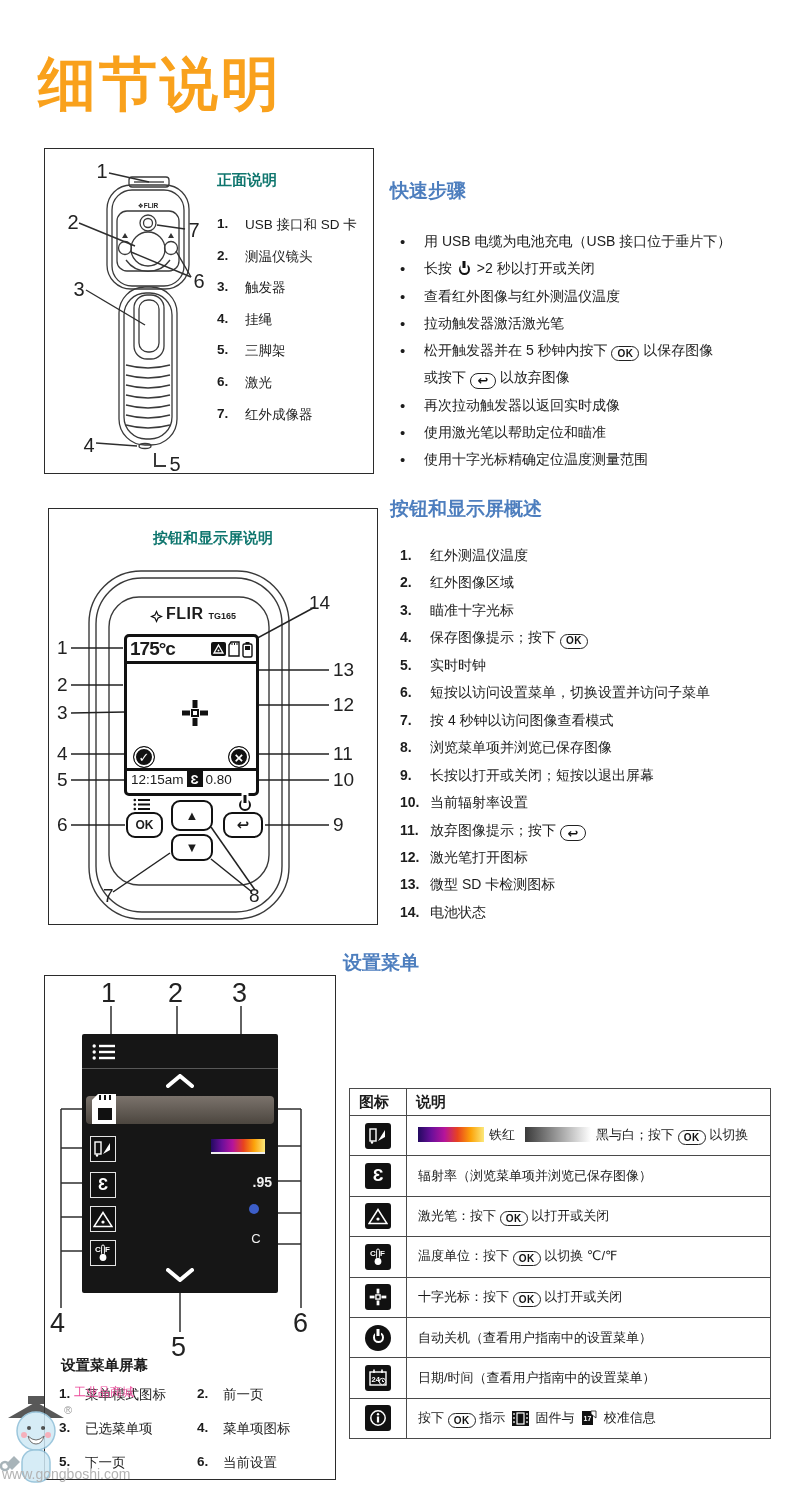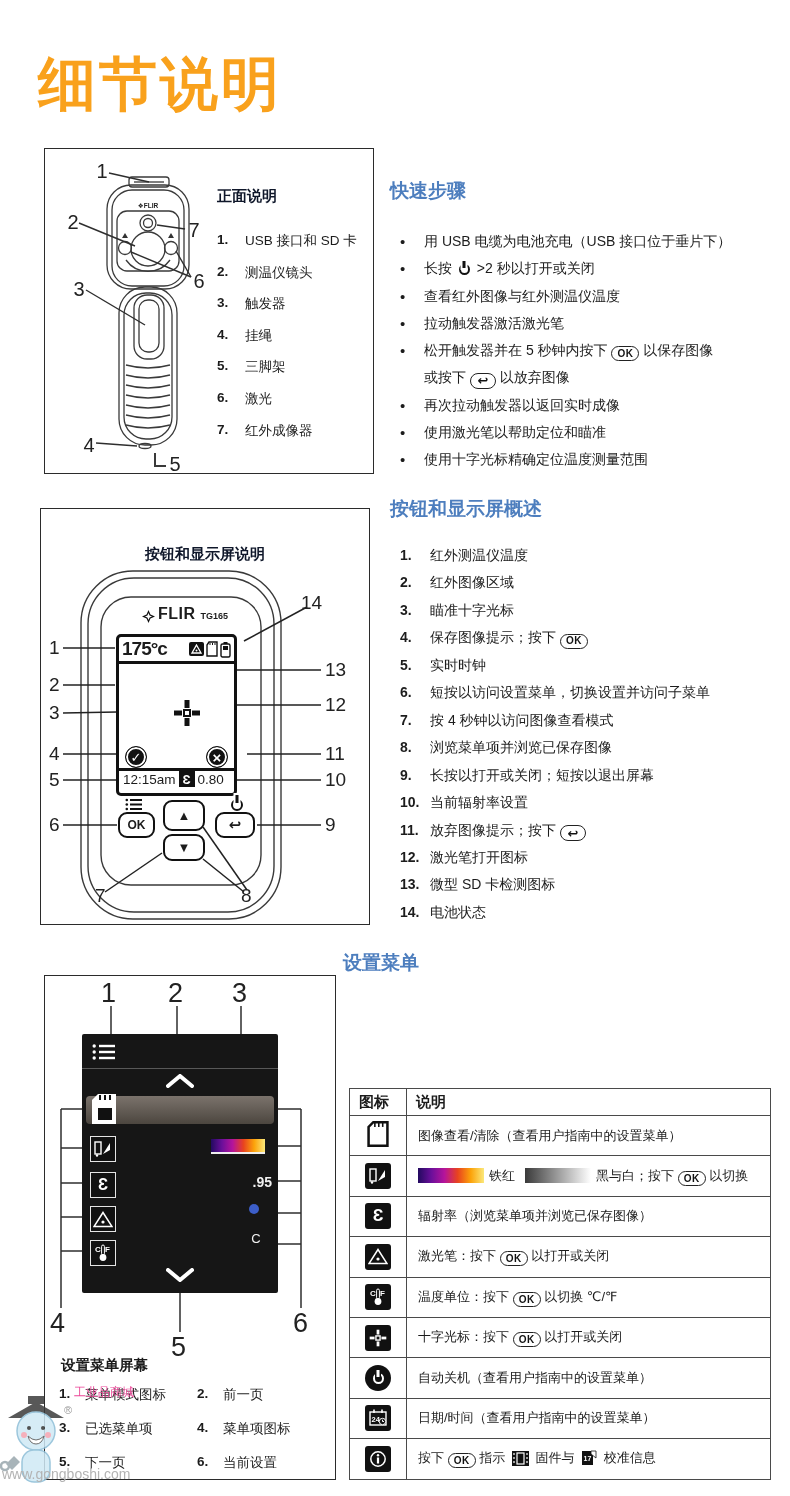--- a/index.html
+++ b/index.html
@@ -3,24 +3,24 @@
 <meta charset="utf-8">
 <style>
   * { margin:0; padding:0; box-sizing:border-box; }
   body { background:#fff; }
   .page { position:relative; width:790px; height:1496px; background:#fff; overflow:hidden;
           font-family:"Liberation Sans","DejaVu Sans",sans-serif; color:#1c1c1c; }
   .page-title { position:absolute; left:38px; top:46px; font-size:58px; font-weight:900;
                 color:#F9A11C; letter-spacing:3px; }
   .box { position:absolute; border:1.5px solid #2b2b2b; background:#fff; }
   .box1 { left:44px; top:148px; width:330px; height:326px; }
-  .box2 { left:40px; top:508px; width:330px; height:417px; }
+  .box2 { left:48px; top:508px; width:330px; height:417px; }
   .box3 { left:44px; top:975px; width:292px; height:505px; }
   .h-blue { font-size:19px; font-weight:700; color:#4D7EBE; }
-  .h-black { font-size:15px; font-weight:700; color:#0f172a;margin-top:16px; }
+  .h-black { font-size:15px; font-weight:700; color:#0f766e; }
 
   
   .box1-right { position:absolute; left:172px; top:22px; width:152px; }
   .f-items { margin-top:26px; list-style:none; }
   .f-items li { height:31.6px; display:flex; font-size:13.5px; }
   .fnum { width:28px; font-weight:700; }
 
   
   .qs { position:absolute; left:390px; top:178px; width:398px; }
   .qs ul { margin:24px 0 0 10px; list-style:none; }
@@ -41,21 +41,21 @@
   .backbtn { display:inline-flex; align-items:center; justify-content:center; min-width:26px; height:16px;
              padding:0 4px; border:1.6px solid #222; border-radius:8px; font-size:13px; font-weight:700;
              vertical-align:-3px; background:#fff; color:#111; }
   .pwr { display:inline-block; width:11px; height:11px; border:2px solid #111; border-radius:50%;
          position:relative; vertical-align:-2px; margin:0 3px; }
   .pwr::after { content:""; position:absolute; left:50%; top:-5px; transform:translateX(-50%);
                 width:3px; height:7px; background:#111; box-shadow:0 0 0 2px #fff; }
 
   
   .box2-title { position:absolute; left:0; right:0; top:20px; text-align:center; }
-  .screen2 { position:absolute; left:75px; top:125px; width:121px; height:162px;
+  .screen2 { position:absolute; left:75px; top:125px; width:135px; height:162px;
              border:3px solid #111; border-radius:5px; background:#fff; z-index:3; }
   .s2-top { position:absolute; left:0; top:0; right:0; height:27px; border-bottom:3px solid #111;
             display:flex; align-items:center; padding:0 3px; }
   .s2-temp { font-size:19px; font-weight:800; letter-spacing:-1px; }
   .s2-icons { margin-left:auto; display:flex; align-items:center; gap:2px; }
   .badge-laser { width:15px; height:14px; background:#111; border-radius:2px; display:flex; align-items:center; justify-content:center; }
   .badge-sd { width:12px; height:16px; }
   .badge-batt { width:11px; height:17px; }
   .s2-cross { position:absolute; left:55px; top:63px; }
   .s2-line { position:absolute; left:0; right:0; top:131px; height:3px; background:#111; }
@@ -530,29 +530,20 @@
     </div>
   </section>
 
   <table class="itable">
     <tbody>
         <tr>
       <th class="icell">图标</th>
       <th>说明</th>
     </tr>
     <tr>
-      <td class="icell"><svg width="22" height="28" viewBox="0 0 14 17">
-              <path d="M4,1 H13 V16 H1 V4 Z" fill="#fff" stroke="#111" stroke-width="1.6"></path>
-              <line x1="5" y1="1.5" x2="5" y2="4" stroke="#111"></line>
-              <line x1="7.5" y1="1.5" x2="7.5" y2="4" stroke="#111"></line>
-              <line x1="10" y1="1.5" x2="10" y2="4" stroke="#111"></line>
-            </svg></td>
-      <td class="dcell"><span>图像查看/清除（查看用户指南中的设置菜单）</span></td>
-    </tr>
-    <tr>
       <td class="icell"><span class="ticon">
               <svg width="18" height="18" viewBox="0 0 18 18">
                 <rect x="1" y="2" width="6" height="12" fill="none" stroke="#fff" stroke-width="1.4"></rect>
                 <circle cx="3" cy="15.5" r="1.2" fill="#fff"></circle>
                 <path d="M9,14 L16,3 L16,10 Z" fill="#fff"></path>
               </svg>
             </span></td>
       <td class="dcell"><span class="grad-chip grad-iron"></span><span>铁红</span><span class="grad-chip grad-bw g2"></span><span>黑与白；按下</span> <span class="okbtn">OK</span> <span>以切换</span></td>
     </tr>
     <tr>

